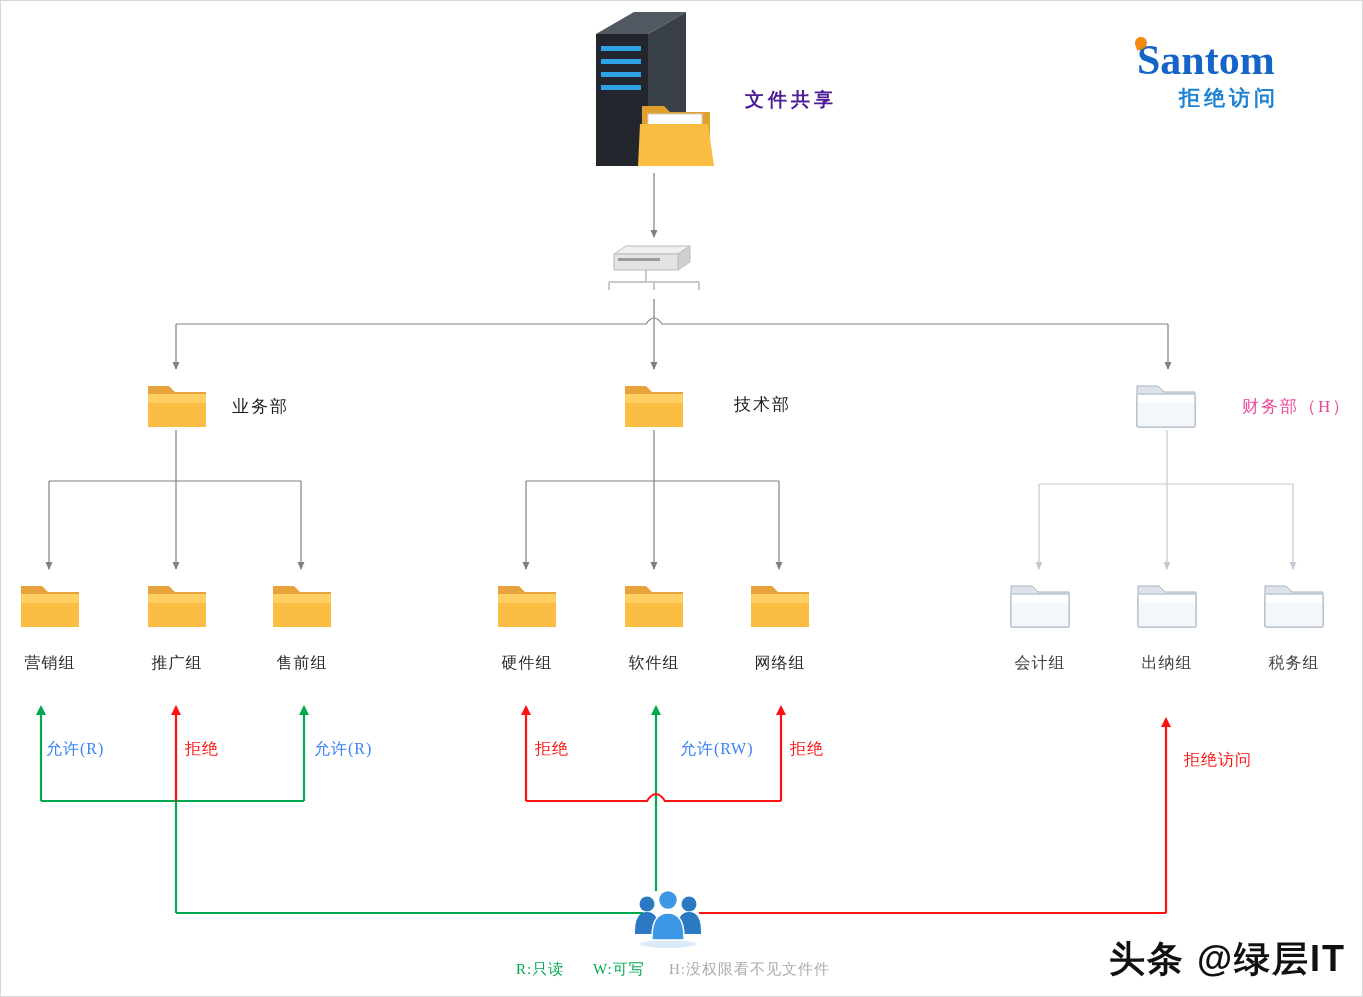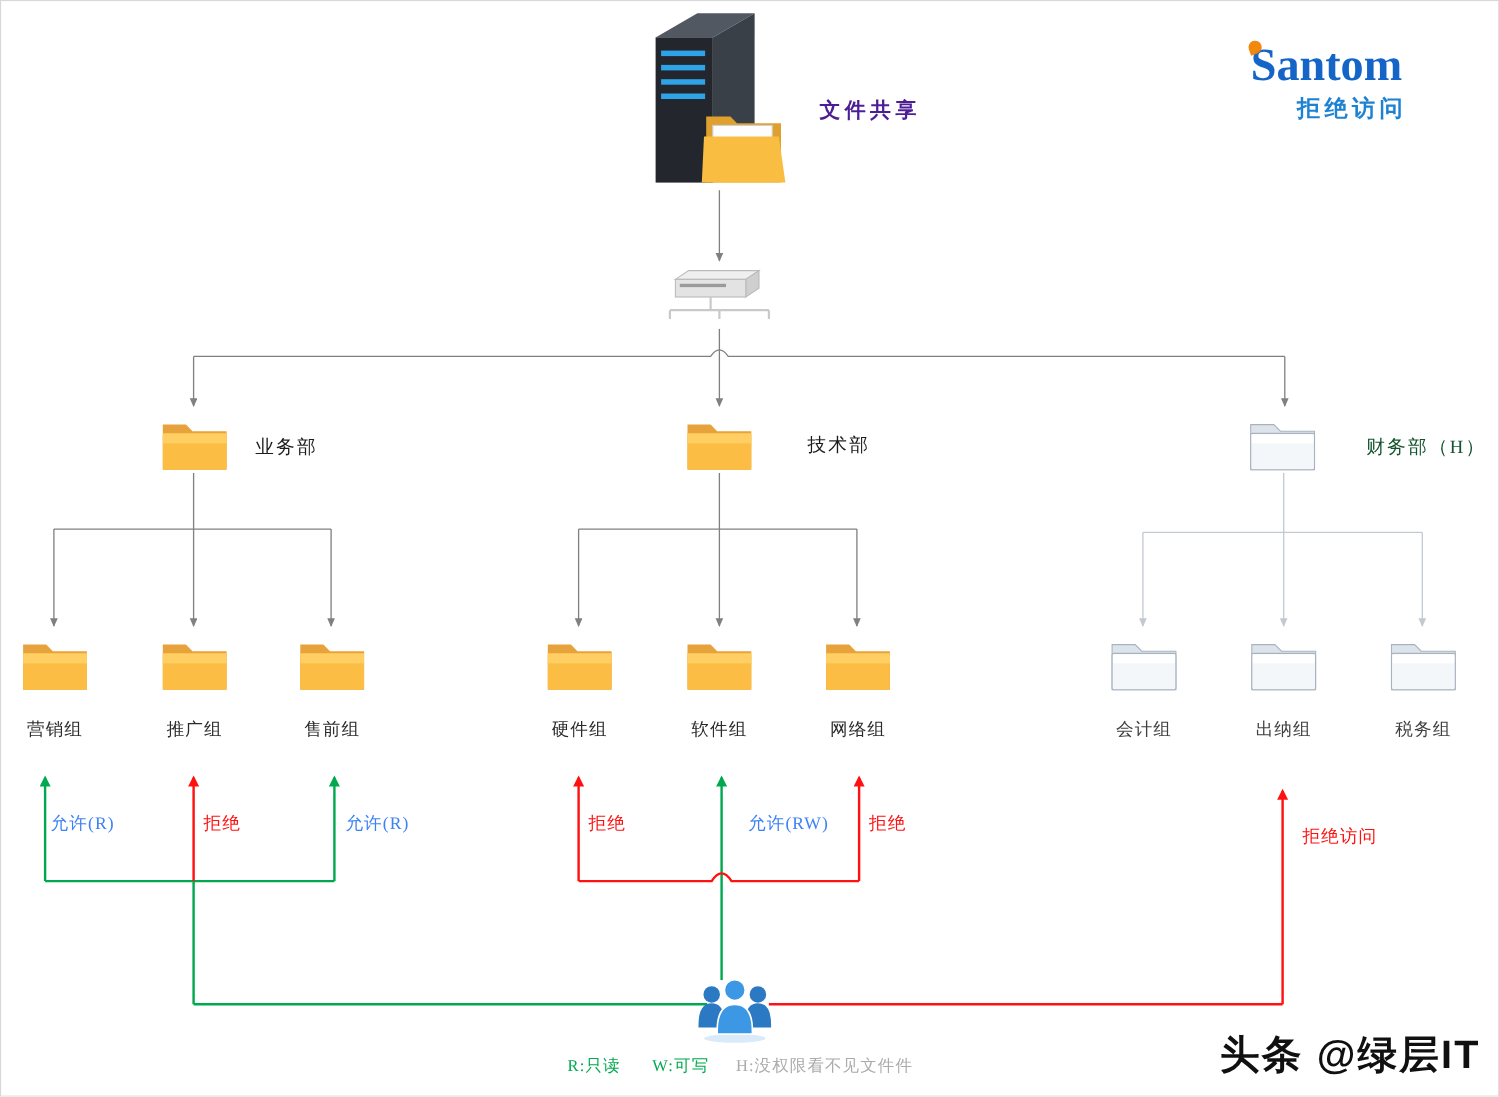--- a/index.html
+++ b/index.html
@@ -10,21 +10,21 @@
   .node{position:absolute;}
   .server-title{position:absolute;left:744px;top:86px;font-size:19px;font-weight:700;
           letter-spacing:4px;color:#4c1d95;}
   .brand{position:absolute;left:1136px;top:38px;font-family:Liberation Serif, serif;}
   .brand-name{font-size:42px;font-weight:800;color:#1565C8;line-height:1;position:relative;}
   .brand-accent{position:absolute;left:-2px;top:-2px;width:12px;height:12px;
           background:#F08300;border-radius:50% 50% 50% 0;transform:rotate(-20deg);opacity:.95;}
   .brand-sub{font-size:21px;font-weight:700;color:#1E82D2;letter-spacing:4px;
           margin-top:3px;margin-left:42px;}
   .nlabel{position:absolute;font-size:17px;color:#1c1c1c;letter-spacing:2px;white-space:nowrap;}
-  .nlabel.muted{color:#14532d;}
+  .nlabel.muted{color:#ec4899;}
   .glabel{position:absolute;width:96px;text-align:center;font-size:16px;color:#2b2b2b;
           letter-spacing:1px;white-space:nowrap;}
   .glabel.muted{color:#404040;}
   .perm{position:absolute;font-size:16px;letter-spacing:1px;white-space:nowrap;}
   .perm.allow{color:#3b82f6;}
   .perm.deny{color:#FF1111;}
   .legend-item{position:absolute;font-size:15px;letter-spacing:1px;white-space:nowrap;}
   .legend-green{color:#00A94F;}
   .legend-gray{color:#ABABAB;}
   .watermark{position:absolute;left:1108px;top:934px;font-family:"Liberation Sans",sans-serif;

